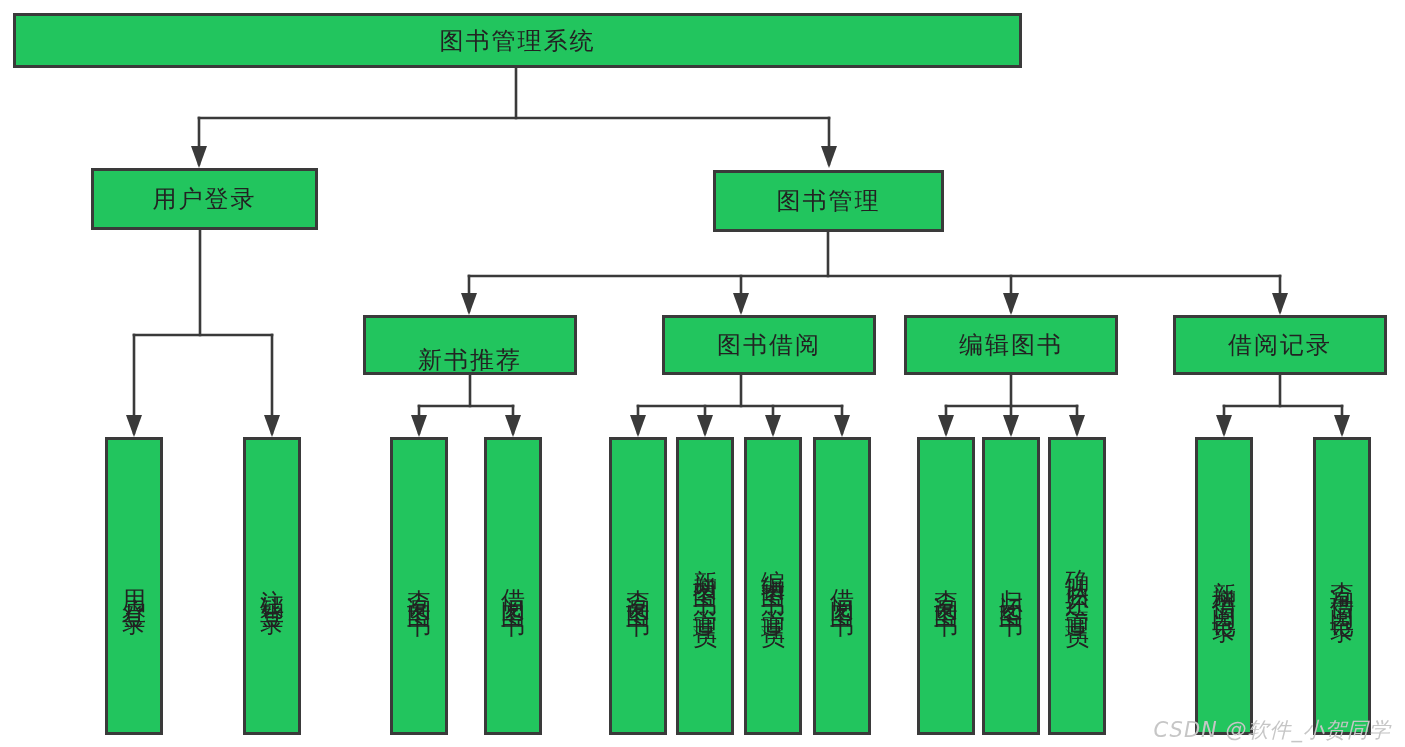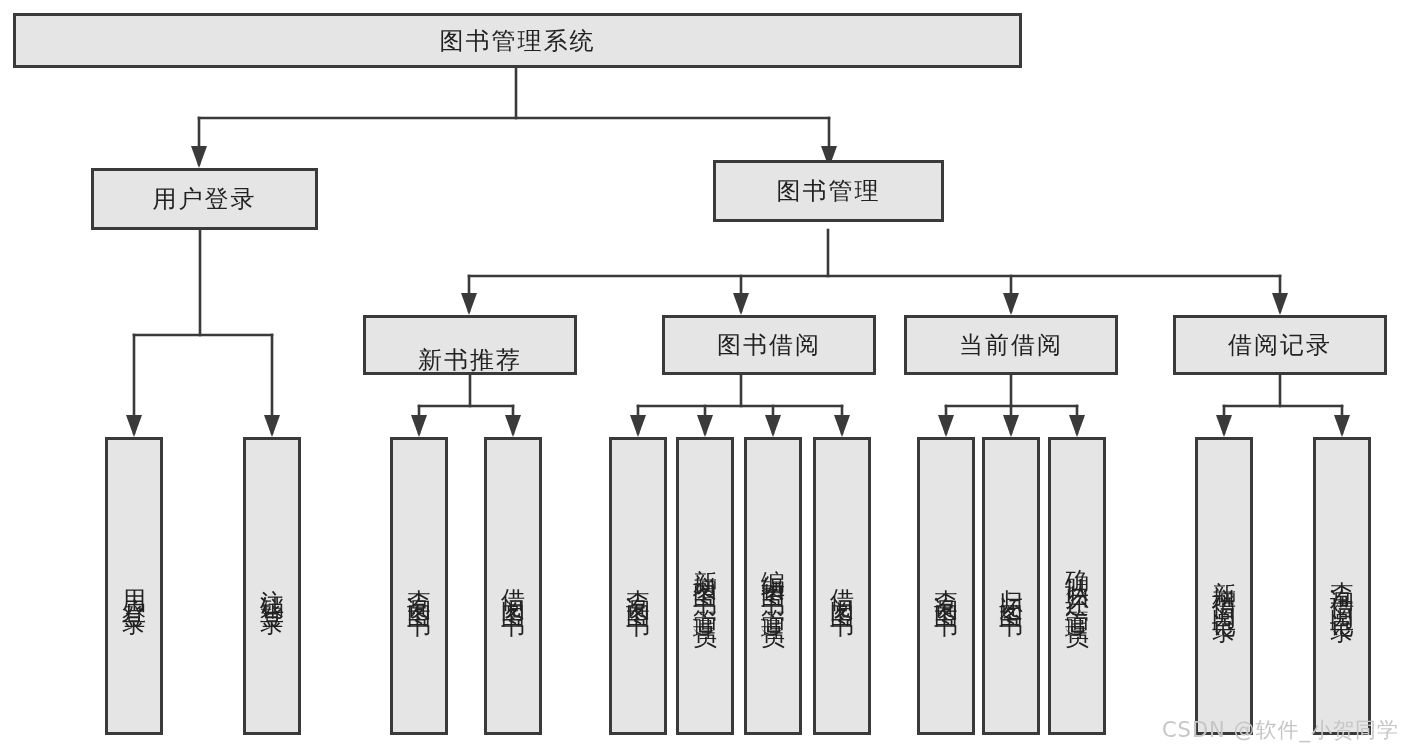--- a/index.html
+++ b/index.html
@@ -16,39 +16,40 @@
     font-family:"DejaVu Sans","Liberation Sans",sans-serif;
     overflow:hidden;
   }
   svg.connectors{position:absolute;left:0;top:0;width:1405px;height:747px;}
   svg.connectors line{stroke:var(--line);stroke-width:2.6;stroke-linecap:square;}
   svg.connectors polygon{fill:var(--line);}
   .node{
     position:absolute;
     box-sizing:border-box;
     border:3px solid var(--line);
-    background:#e5e5e5;
+    background:#22c55e;
     display:flex;align-items:center;justify-content:center;
     color:var(--text);
   }
   .node.h span{
     font-size:24px;letter-spacing:2px;white-space:nowrap;line-height:1;
   }
   .node.v span{
     writing-mode:vertical-rl;
     font-size:24px;letter-spacing:8px;line-height:1;white-space:nowrap;
   }
   .watermark{
     position:absolute;
-    right:6px;bottom:3px;
+    right:14px;bottom:3px;
     font-size:21px;
     color:var(--wm);
     letter-spacing:1px;
     z-index:10;
     white-space:nowrap;
+    font-style:italic;
   }
 </style>
 </head>
 <body>
 
 <div class="canvas">
 
   <svg class="connectors" viewBox="0 0 1405 747" aria-hidden="true">
 
     <line x1="516" y1="68" x2="516" y2="118"></line>
@@ -111,32 +112,32 @@
     <polygon points="1334,415 1350,415 1342,437"></polygon>
   </svg>
 
   <div class="node h" style="left:13px;top:13px;width:1009px;height:55px;">
     <span>图书管理系统</span>
   </div>
 
   <div class="node h" style="left:91px;top:168px;width:227px;height:62px;">
     <span>用户登录</span>
   </div>
-  <div class="node h" style="left:713px;top:160px;width:231px;height:62px;">
+  <div class="node h" style="left:713px;top:170px;width:231px;height:62px;">
     <span>图书管理</span>
   </div>
 
   <div class="node h" style="left:363px;top:315px;width:214px;height:60px;align-items:flex-end;">
     <span>新书推荐</span>
   </div>
   <div class="node h" style="left:634px;top:315px;width:214px;height:60px;margin-left:28px;">
     <span>图书借阅</span>
   </div>
   <div class="node h" style="left:904px;top:315px;width:214px;height:60px;">
-    <span>当前借阅</span>
+    <span>编辑图书</span>
   </div>
   <div class="node h" style="left:1173px;top:315px;width:214px;height:60px;">
     <span>借阅记录</span>
   </div>
 
   <div class="node v" style="left:105px;top:437px;width:58px;height:298px;">
     <span>用户登录</span>
   </div>
   <div class="node v" style="left:243px;top:437px;width:58px;height:298px;">
     <span>注销登录</span>

